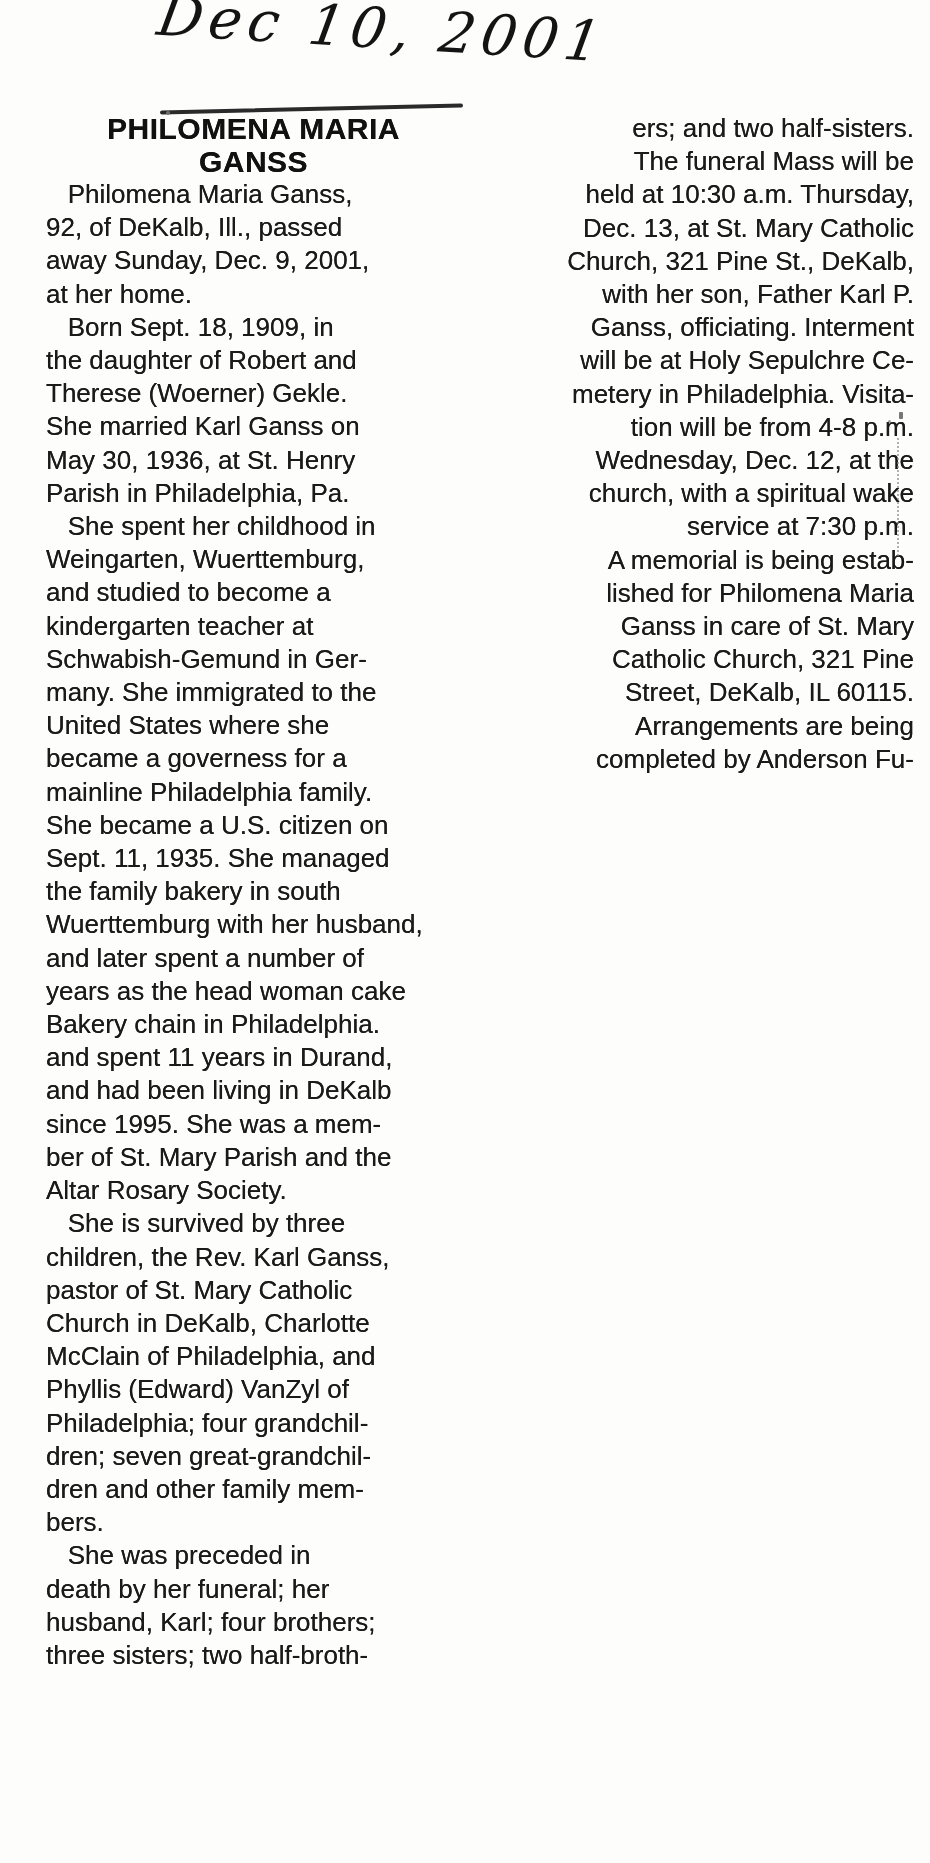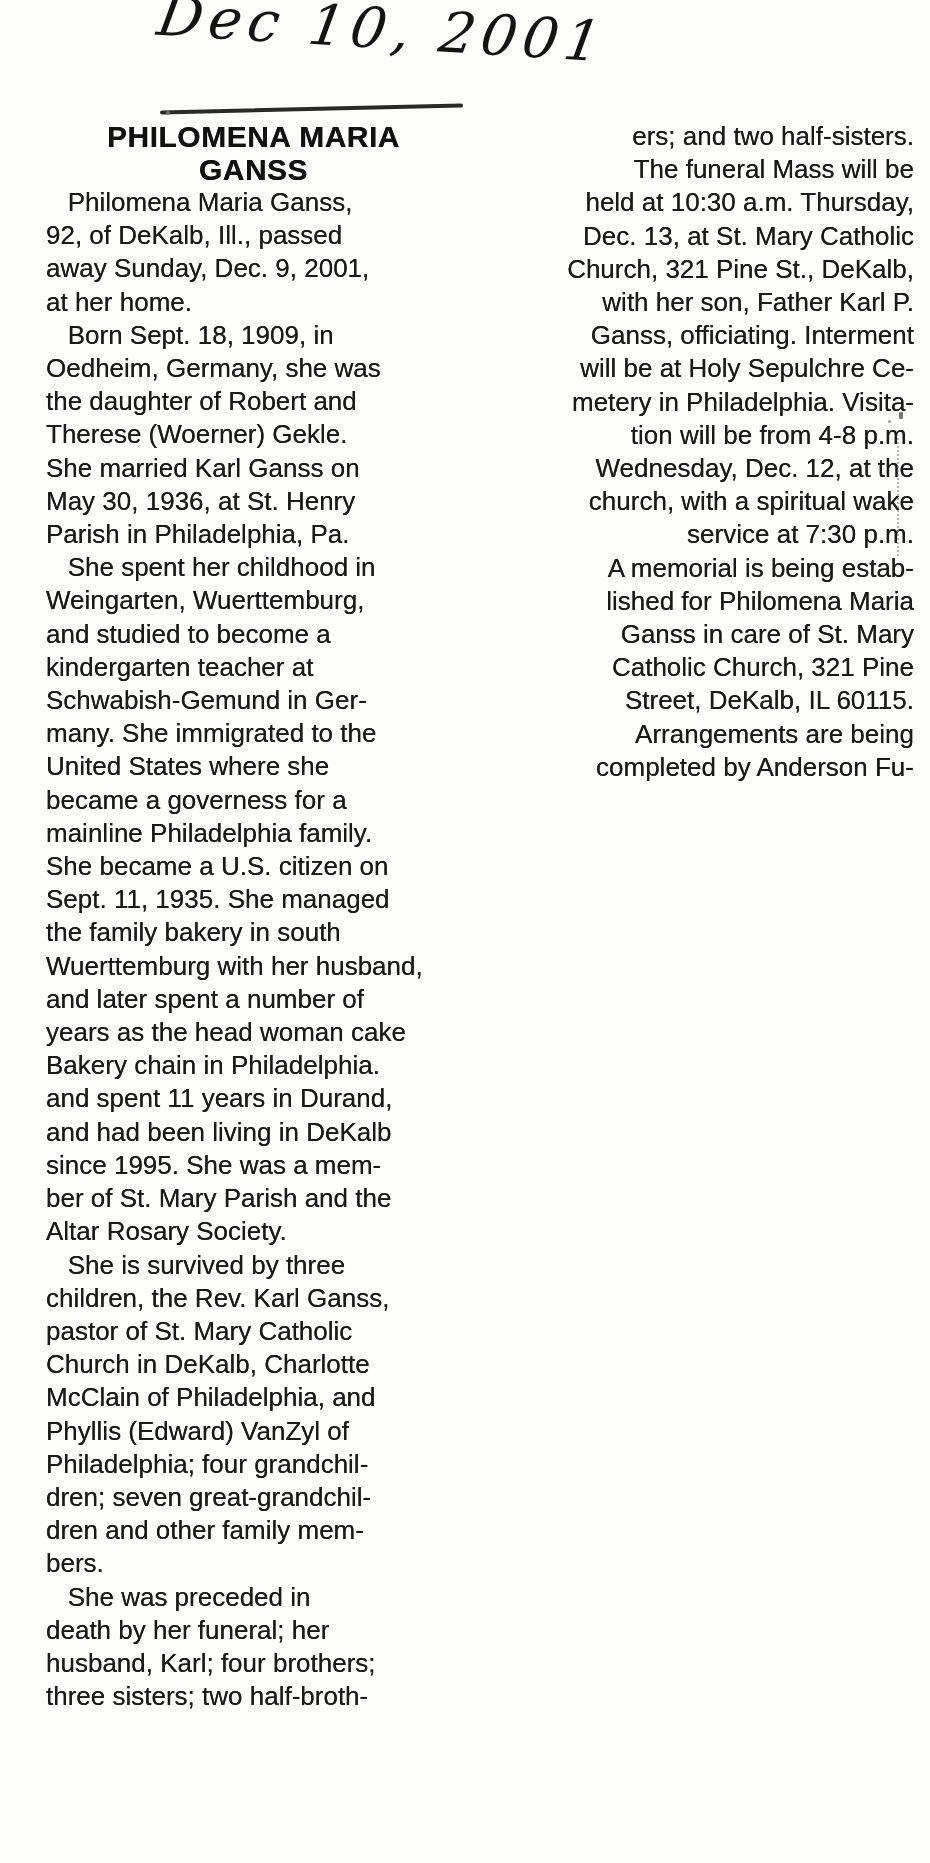--- a/index.html
+++ b/index.html
@@ -50,21 +50,21 @@
     border-radius: 50%;
   }
   .article {
     position: absolute;
     left: 46px;
     top: 112px;
     width: 868px;
   }
   .column {
     position: absolute;
-    top: 8px;
+    top: 0;
   }
   .column-left  { left: 0;     width: 415px; }
   .column-right { left: 466px; width: 402px; text-align: right; }
   .headline {
     text-align: center;
     font-weight: 700;
     font-size: 30px;
     line-height: 33px;
     letter-spacing: 0.5px;
     color: #111;
@@ -124,21 +124,20 @@
       <div class="headline">
         <div>PHILOMENA MARIA</div>
         <div>GANSS</div>
       </div>
       <div>
           <div class="tline">   Philomena Maria Ganss,</div>
           <div class="tline">92, of DeKalb, Ill., passed</div>
           <div class="tline">away Sunday, Dec. 9, 2001,</div>
           <div class="tline">at her home.</div>
           <div class="tline">   Born Sept. 18, 1909, in</div>
-          <div class="tline">Oedheim, Germany, she was</div>
           <div class="tline">the daughter of Robert and</div>
           <div class="tline">Therese (Woerner) Gekle.</div>
           <div class="tline">She married Karl Ganss on</div>
           <div class="tline">May 30, 1936, at St. Henry</div>
           <div class="tline">Parish in Philadelphia, Pa.</div>
           <div class="tline">   She spent her childhood in</div>
           <div class="tline">Weingarten, Wuerttemburg,</div>
           <div class="tline">and studied to become a</div>
           <div class="tline">kindergarten teacher at</div>
           <div class="tline">Schwabish-Gemund in Ger-</div>

